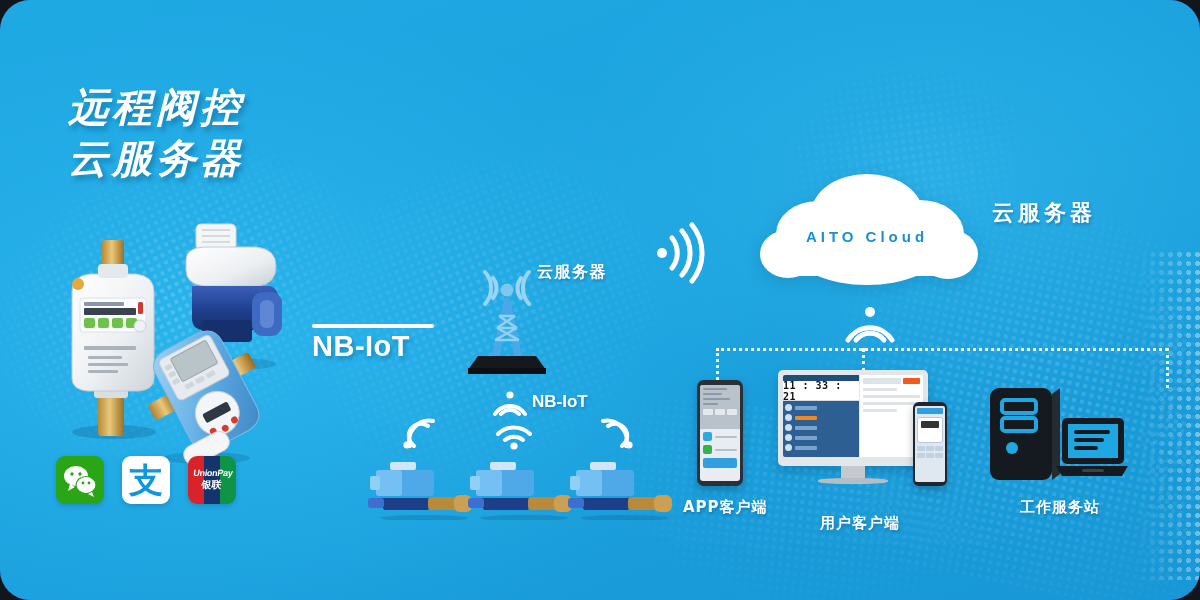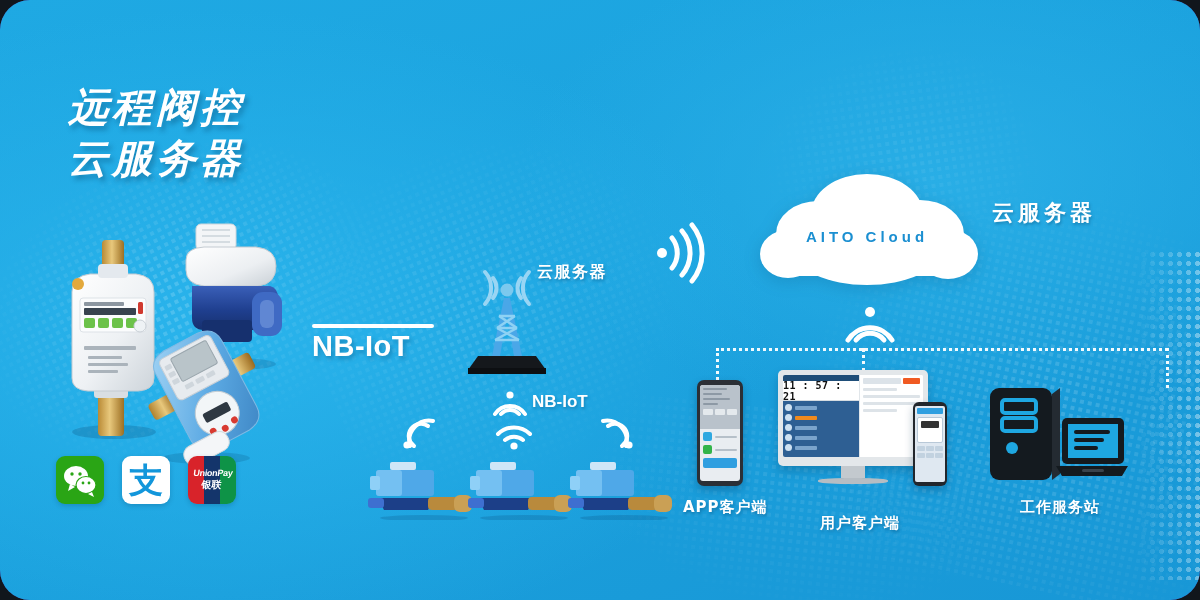--- a/index.html
+++ b/index.html
@@ -358,21 +358,21 @@
       </div>
     </div>
   </div>
   <div class="dev-label cn-font" style="left:683px;top:498px">APP客户端</div>
 
   <div id="monitor">
     <div class="mon-frame">
       <div class="mon-screen">
         <div class="mon-left">
           <div class="mon-hdr"></div>
-          <div class="mon-clock">11 : 57 : 21</div>
+          <div class="mon-clock">11 : 33 : 21</div>
           <div class="mon-nav">
             <div class="mon-nav-row">
                 <div class="mon-nav-ic"></div>
                 <div class="mon-nav-bar"></div>
               </div>
             <div class="mon-nav-row">
                 <div class="mon-nav-ic"></div>
                 <div class="mon-nav-bar sel"></div>
               </div>
             <div class="mon-nav-row">

